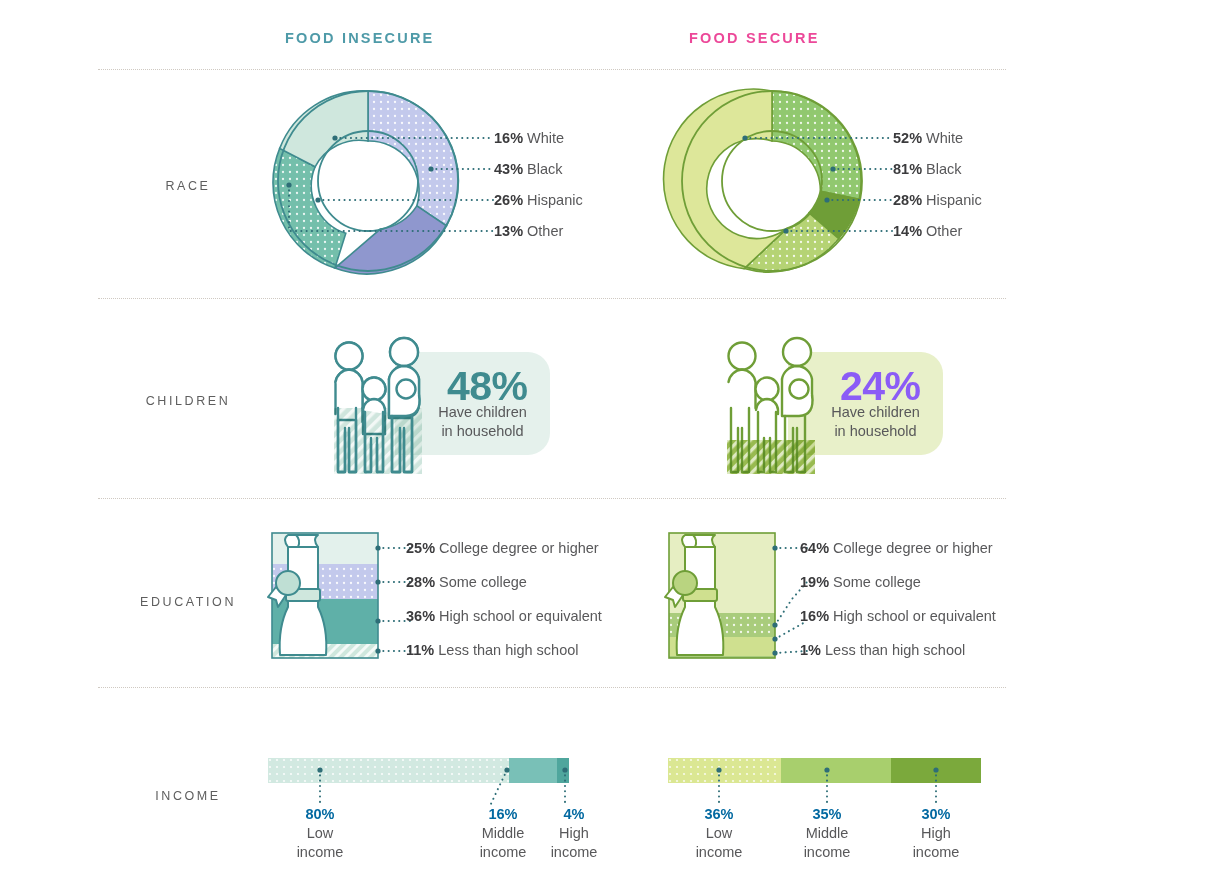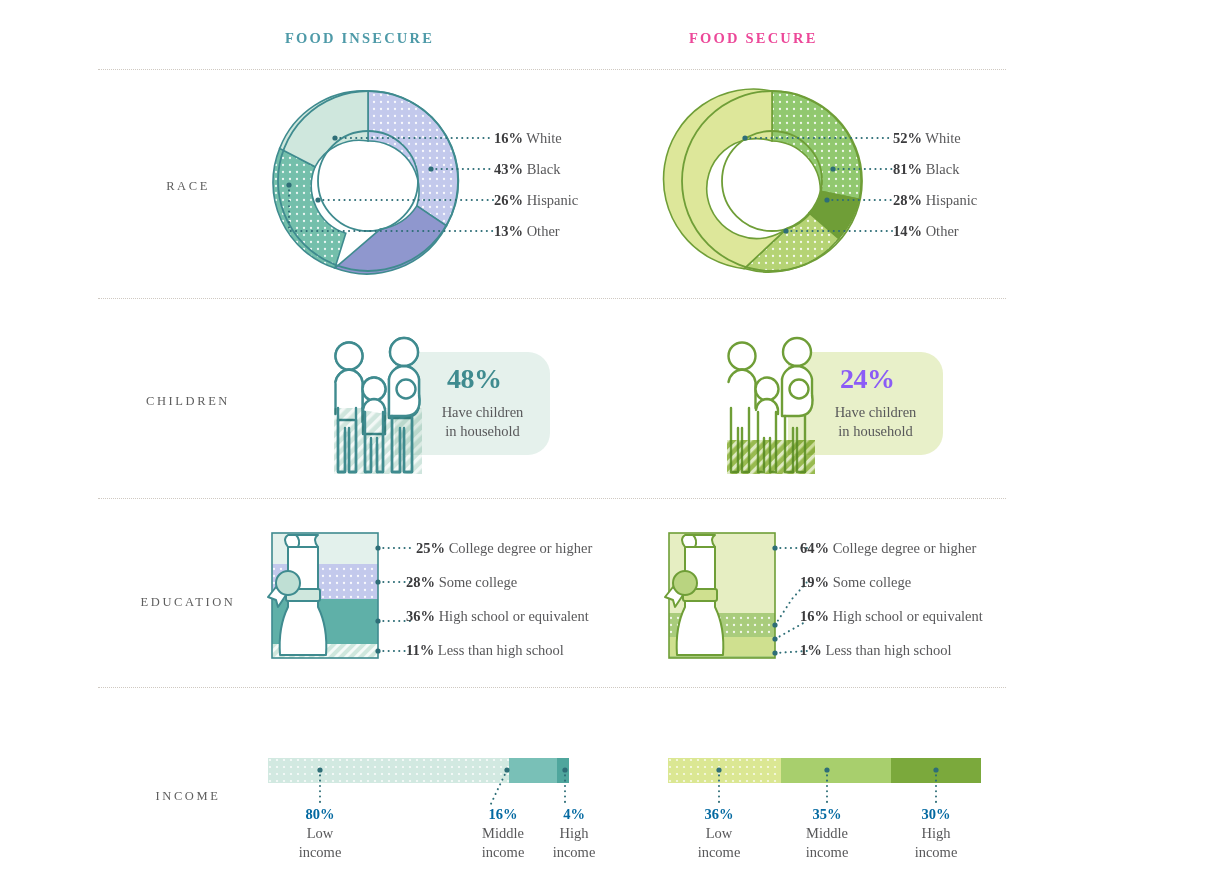--- a/index.html
+++ b/index.html
@@ -2,21 +2,21 @@
 <html><head>
 <meta charset="utf-8">
 <style>
   html,body{margin:0;padding:0;}
   body{
     width:1228px;height:870px;background:#ffffff;
     font-family:"Liberation Sans", sans-serif;
     -webkit-font-smoothing:antialiased;
     overflow:hidden;
   }
-  .page{position:relative;width:1228px;height:870px;font-family:Liberation Serif, serif;}
+  .page{position:relative;width:1228px;height:870px;}
 
   
   .col-header{
     position:absolute;top:30px;
     font-size:14.5px;font-weight:600;letter-spacing:2.2px;
     text-transform:uppercase;
   }
   #hdr-insecure{left:285px;color:#4e9aa8;}
   #hdr-secure{left:689px;color:#ec4899;}
 
@@ -32,21 +32,21 @@
     font-size:12.5px;letter-spacing:2.6px;color:#5e5e5e;
     text-transform:uppercase;text-align:center;width:180px;
   }
 
   
   .lead-item{position:absolute;font-size:14.5px;color:#58585a;white-space:nowrap;}
   .lead-item b{color:#3b3b3d;font-weight:700;}
 
   
   .kids-card{position:absolute;border-radius:0 22px 22px 0;}
-  .kids-pct{position:absolute;font-size:28px;font-weight:700;letter-spacing:-.5px;}
+  .kids-pct{position:absolute;font-size:41px;font-weight:700;letter-spacing:-.5px;}
   .kids-sub{position:absolute;font-size:14.5px;color:#58585a;line-height:1.28;text-align:center;}
 
   
   .inc-lab{position:absolute;text-align:center;font-size:14.5px;color:#58585a;line-height:1.3;width:110px;}
   .inc-lab b{display:block;color:#0369a1;font-weight:700;}
   svg{display:block;}
 </style>
 </head>
 <body>
 
@@ -265,21 +265,21 @@
       <path d="M120,57 L152,57"></path>
       <path d="M120,96 L152,96"></path>
       <path d="M120,126 L152,126"></path>
     </g>
     <circle cx="120" cy="23" r="2.6" fill="#2e6e77"></circle>
       <circle cx="120" cy="57" r="2.6" fill="#2e6e77"></circle>
     <circle cx="120" cy="96" r="2.6" fill="#2e6e77"></circle>
       <circle cx="120" cy="126" r="2.6" fill="#2e6e77"></circle>
   </svg>
 
-  <div class="lead-item" style="left:416px;top:540px"><b>25%</b><span> College degree or higher</span></div>
+  <div class="lead-item" style="left:406px;top:540px"><b>25%</b><span> College degree or higher</span></div>
   <div class="lead-item" style="left:406px;top:574px"><b>28%</b><span> Some college</span></div>
   <div class="lead-item" style="left:406px;top:608px"><b>36%</b><span> High school or equivalent</span></div>
   <div class="lead-item" style="left:406px;top:642px"><b>11%</b><span> Less than high school</span></div>
 
   <svg width="420" height="160" viewBox="0 0 420 160" style="position:absolute;left:655px;top:525px">
     <defs>
       <pattern id="eduDotG" width="7" height="7" patternUnits="userSpaceOnUse">
         <rect width="7" height="7" fill="#a9cc7c"></rect>
         <circle cx="2" cy="2" r="1.15" fill="#ffffff" opacity=".85"></circle>
       </pattern>

